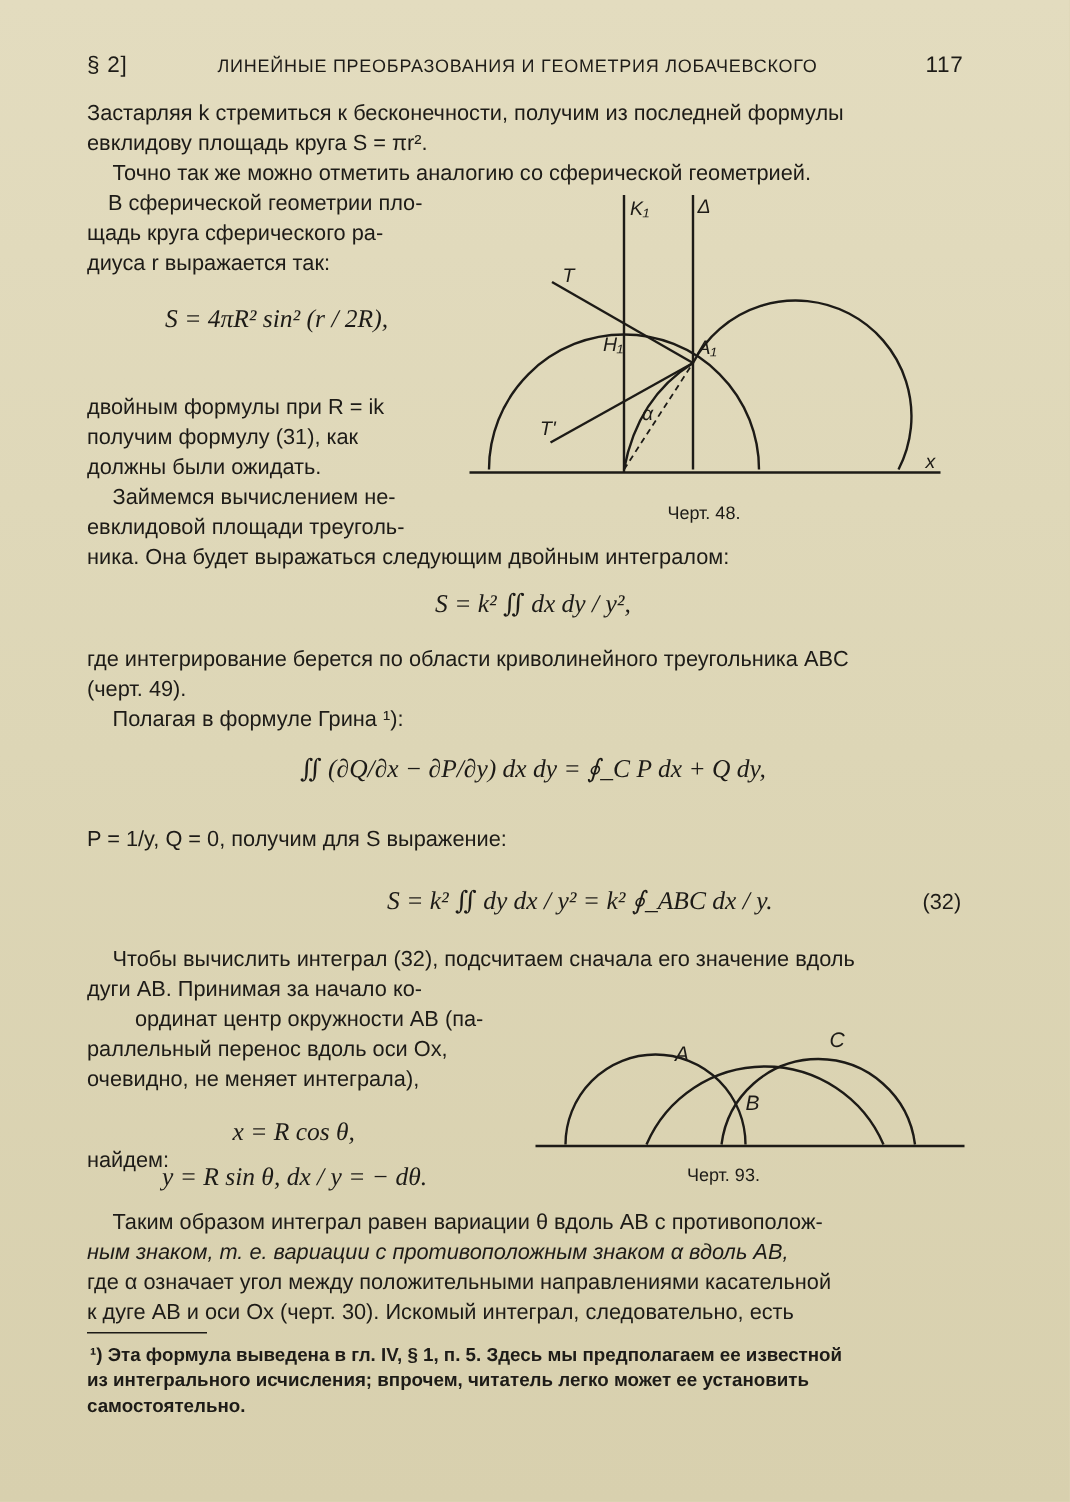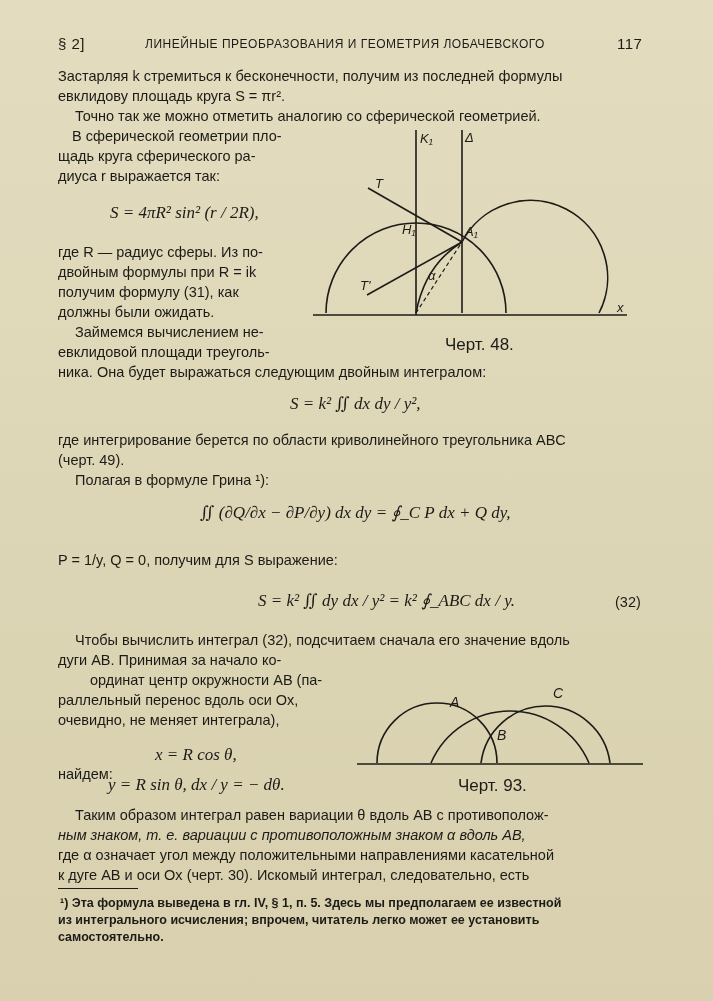--- a/index.html
+++ b/index.html
@@ -5,21 +5,21 @@
   html,body{margin:0;padding:0;}
   body{width:713px;height:1001px;background:#ddd6b6;position:relative;overflow:hidden;
        font-family:"Liberation Serif","DejaVu Serif",serif;color:#1d1b17;}
   .page{position:absolute;left:0;top:0;width:713px;height:1001px;
         background:linear-gradient(180deg,#e3dcbf 0%,#ddd6b6 50%,#d8d0ae 100%);}
   .abs{position:absolute;white-space:nowrap;}
   .hdr{font-family:"Liberation Sans","DejaVu Sans",sans-serif;font-size:13px;letter-spacing:0.5px;}
   .txt{font-family:"Liberation Sans","DejaVu Sans",sans-serif;font-size:14.5px;line-height:21px;}
   .math{font-family:"Liberation Serif","DejaVu Serif",serif;font-size:17px;}
   .it{font-style:italic;}
-  .cap{font-family:"Liberation Sans","DejaVu Sans",sans-serif;font-size:17px;}
+  .cap{font-family:"Liberation Sans","DejaVu Sans",sans-serif;font-size:12px;}
   .fn{font-family:"Liberation Sans","DejaVu Sans",sans-serif;font-size:12.5px;font-weight:bold;line-height:17px;}
 </style>
 </head>
 <body>
 
 <div class="page">
 
   <div class="abs hdr" style="left:58px;top:35px;font-size:15px;">§ 2]</div>
   <div class="abs hdr" style="left:145px;top:37px;font-size:12px;">ЛИНЕЙНЫЕ ПРЕОБРАЗОВАНИЯ И ГЕОМЕТРИЯ ЛОБАЧЕВСКОГО</div>
   <div class="abs hdr" style="left:617px;top:35px;font-size:15px;">117</div>
@@ -27,21 +27,20 @@
   <div class="abs txt" style="left:58px;top:66px;">Застарляя k стремиться к бесконечности, получим из последней формулы</div>
   <div class="abs txt" style="left:58px;top:86px;">евклидову площадь круга S = πr².</div>
   <div class="abs txt" style="left:75px;top:106px;">Точно так же можно отметить аналогию со сферической геометрией.</div>
 
   <div class="abs txt" style="left:72px;top:126px;">В сферической геометрии пло-</div>
   <div class="abs txt" style="left:58px;top:146px;">щадь круга сферического ра-</div>
   <div class="abs txt" style="left:58px;top:166px;">диуса r выражается так:</div>
 
   <div class="abs math it" style="left:110px;top:203px;">S = 4πR² sin² (r / 2R),</div>
 
-  <div class="abs txt" style="left:58px;top:242px;">где R — радиус сферы. Из по-</div>
   <div class="abs txt" style="left:58px;top:262px;">двойным формулы при R = ik</div>
   <div class="abs txt" style="left:58px;top:282px;">получим формулу (31), как</div>
   <div class="abs txt" style="left:58px;top:302px;">должны были ожидать.</div>
   <div class="abs txt" style="left:75px;top:322px;">Займемся вычислением не-</div>
   <div class="abs txt" style="left:58px;top:342px;">евклидовой площади треуголь-</div>
 
   <svg class="abs" style="left:305px;top:130px;" width="330" height="190" viewBox="0 0 330 190">
     <g stroke="#1d1b17" fill="none" stroke-width="1.6">
       <line x1="8" y1="185" x2="322" y2="185"></line>
       <line x1="111" y1="0" x2="111" y2="185"></line>

